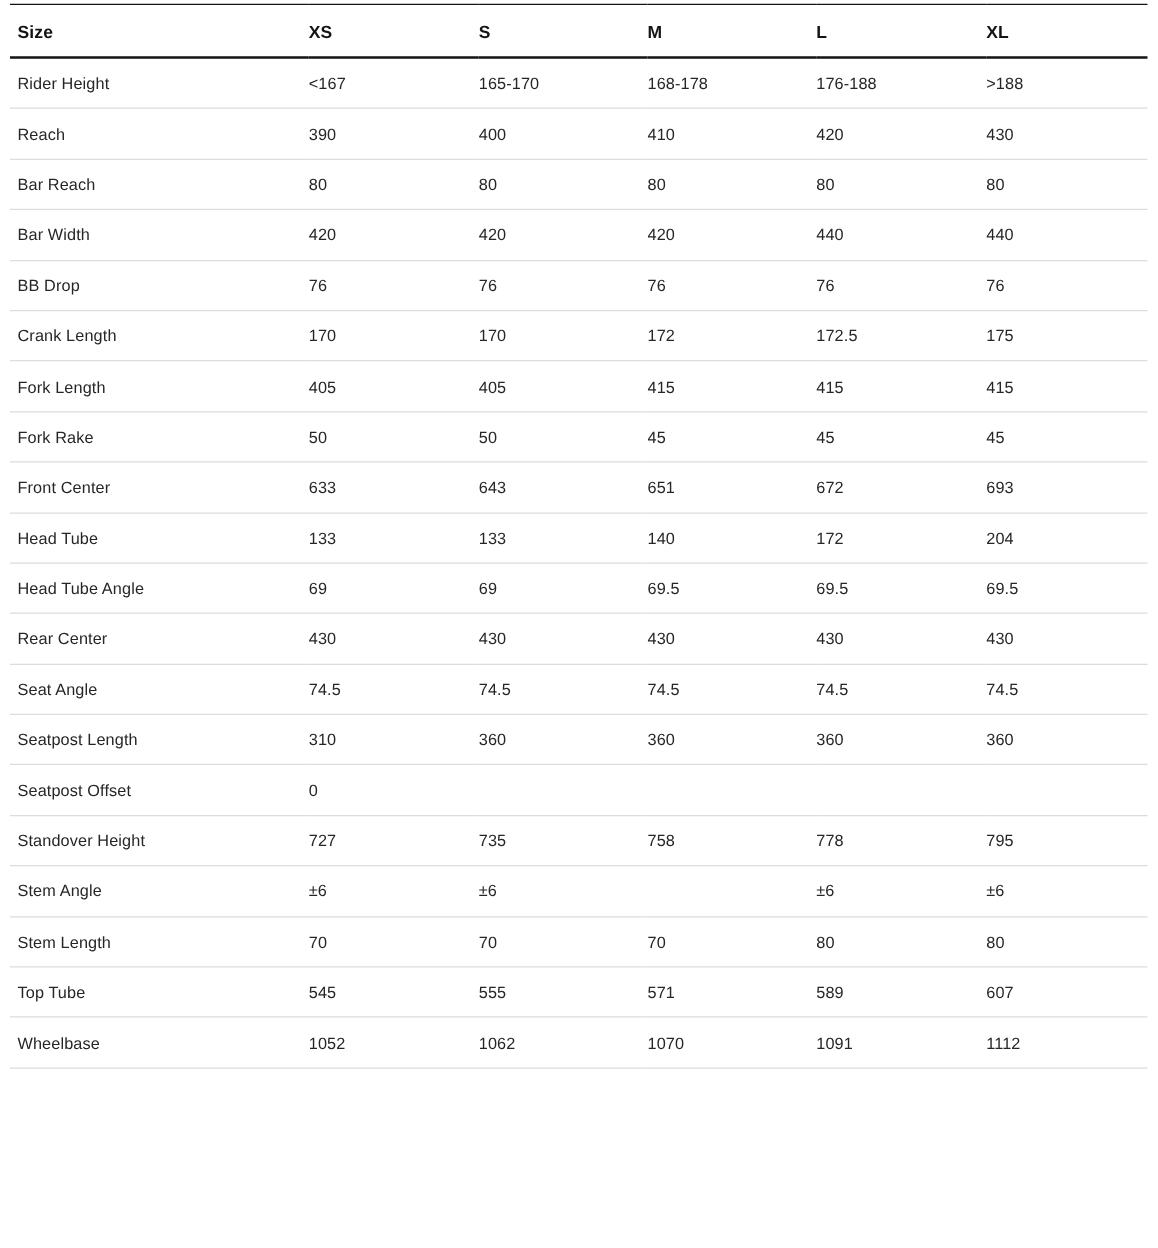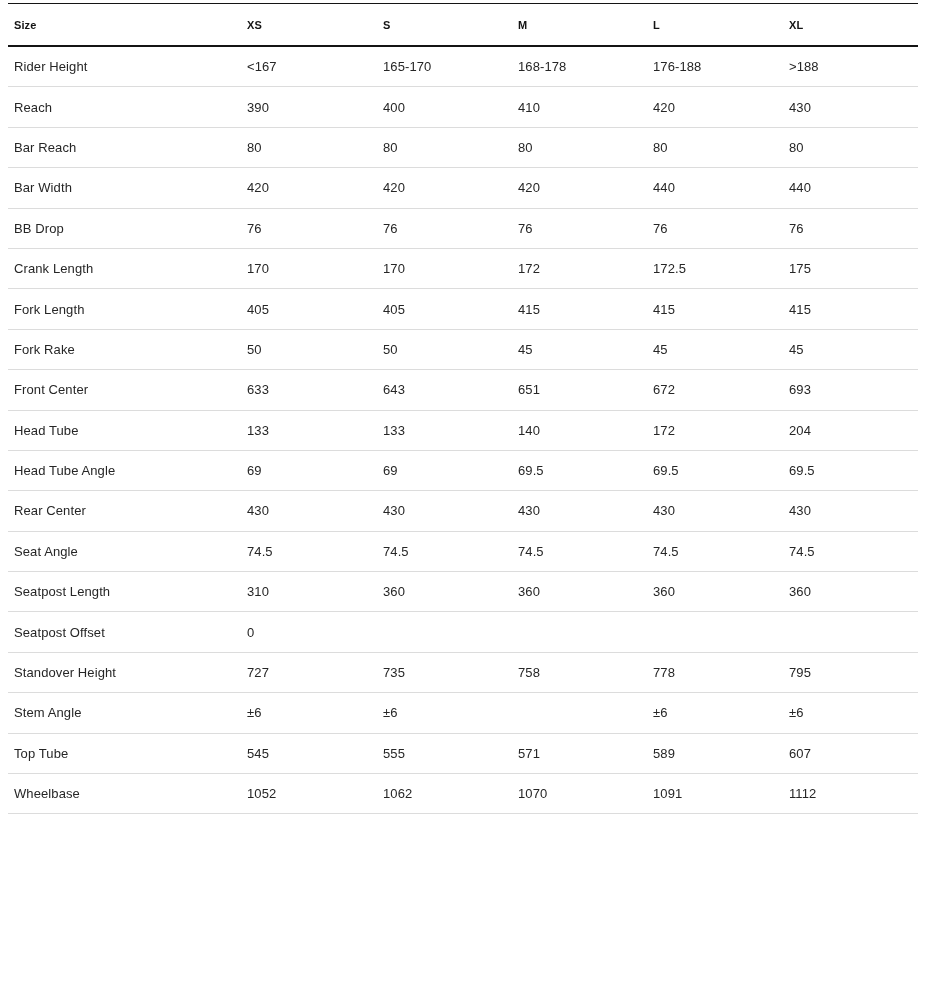--- a/index.html
+++ b/index.html
@@ -28,21 +28,21 @@
   table.geo-table col.c-s     { width: 135px; }
   table.geo-table col.c-m     { width: 135px; }
   table.geo-table col.c-l     { width: 136px; }
   table.geo-table col.c-xl    { width: 129px; }
 
   thead th {
     height: 41px;
     padding: 0 0 0 0;
     text-align: left;
     vertical-align: middle;
-    font-size: 11px;
+    font-size: 14px;
     font-weight: 700;
     color: var(--header-text, #141414);
     border-bottom: 2px solid var(--header-border, #141414);
     letter-spacing: 0.1px;
   }
   thead th:first-child { padding-left: 6px; }
 
   tbody th, tbody td {
     height: 39.4px;
     padding: 0;
@@ -212,20 +212,28 @@
         </tr>
         <tr>
           <th>Stem Angle</th>
           <td>±6</td>
           <td>±6</td>
           <td></td>
           <td>±6</td>
           <td>±6</td>
         </tr>
         <tr>
+          <th>Stem Length</th>
+          <td>70</td>
+          <td>70</td>
+          <td>70</td>
+          <td>80</td>
+          <td>80</td>
+        </tr>
+        <tr>
           <th>Top Tube</th>
           <td>545</td>
           <td>555</td>
           <td>571</td>
           <td>589</td>
           <td>607</td>
         </tr>
         <tr>
           <th>Wheelbase</th>
           <td>1052</td>

